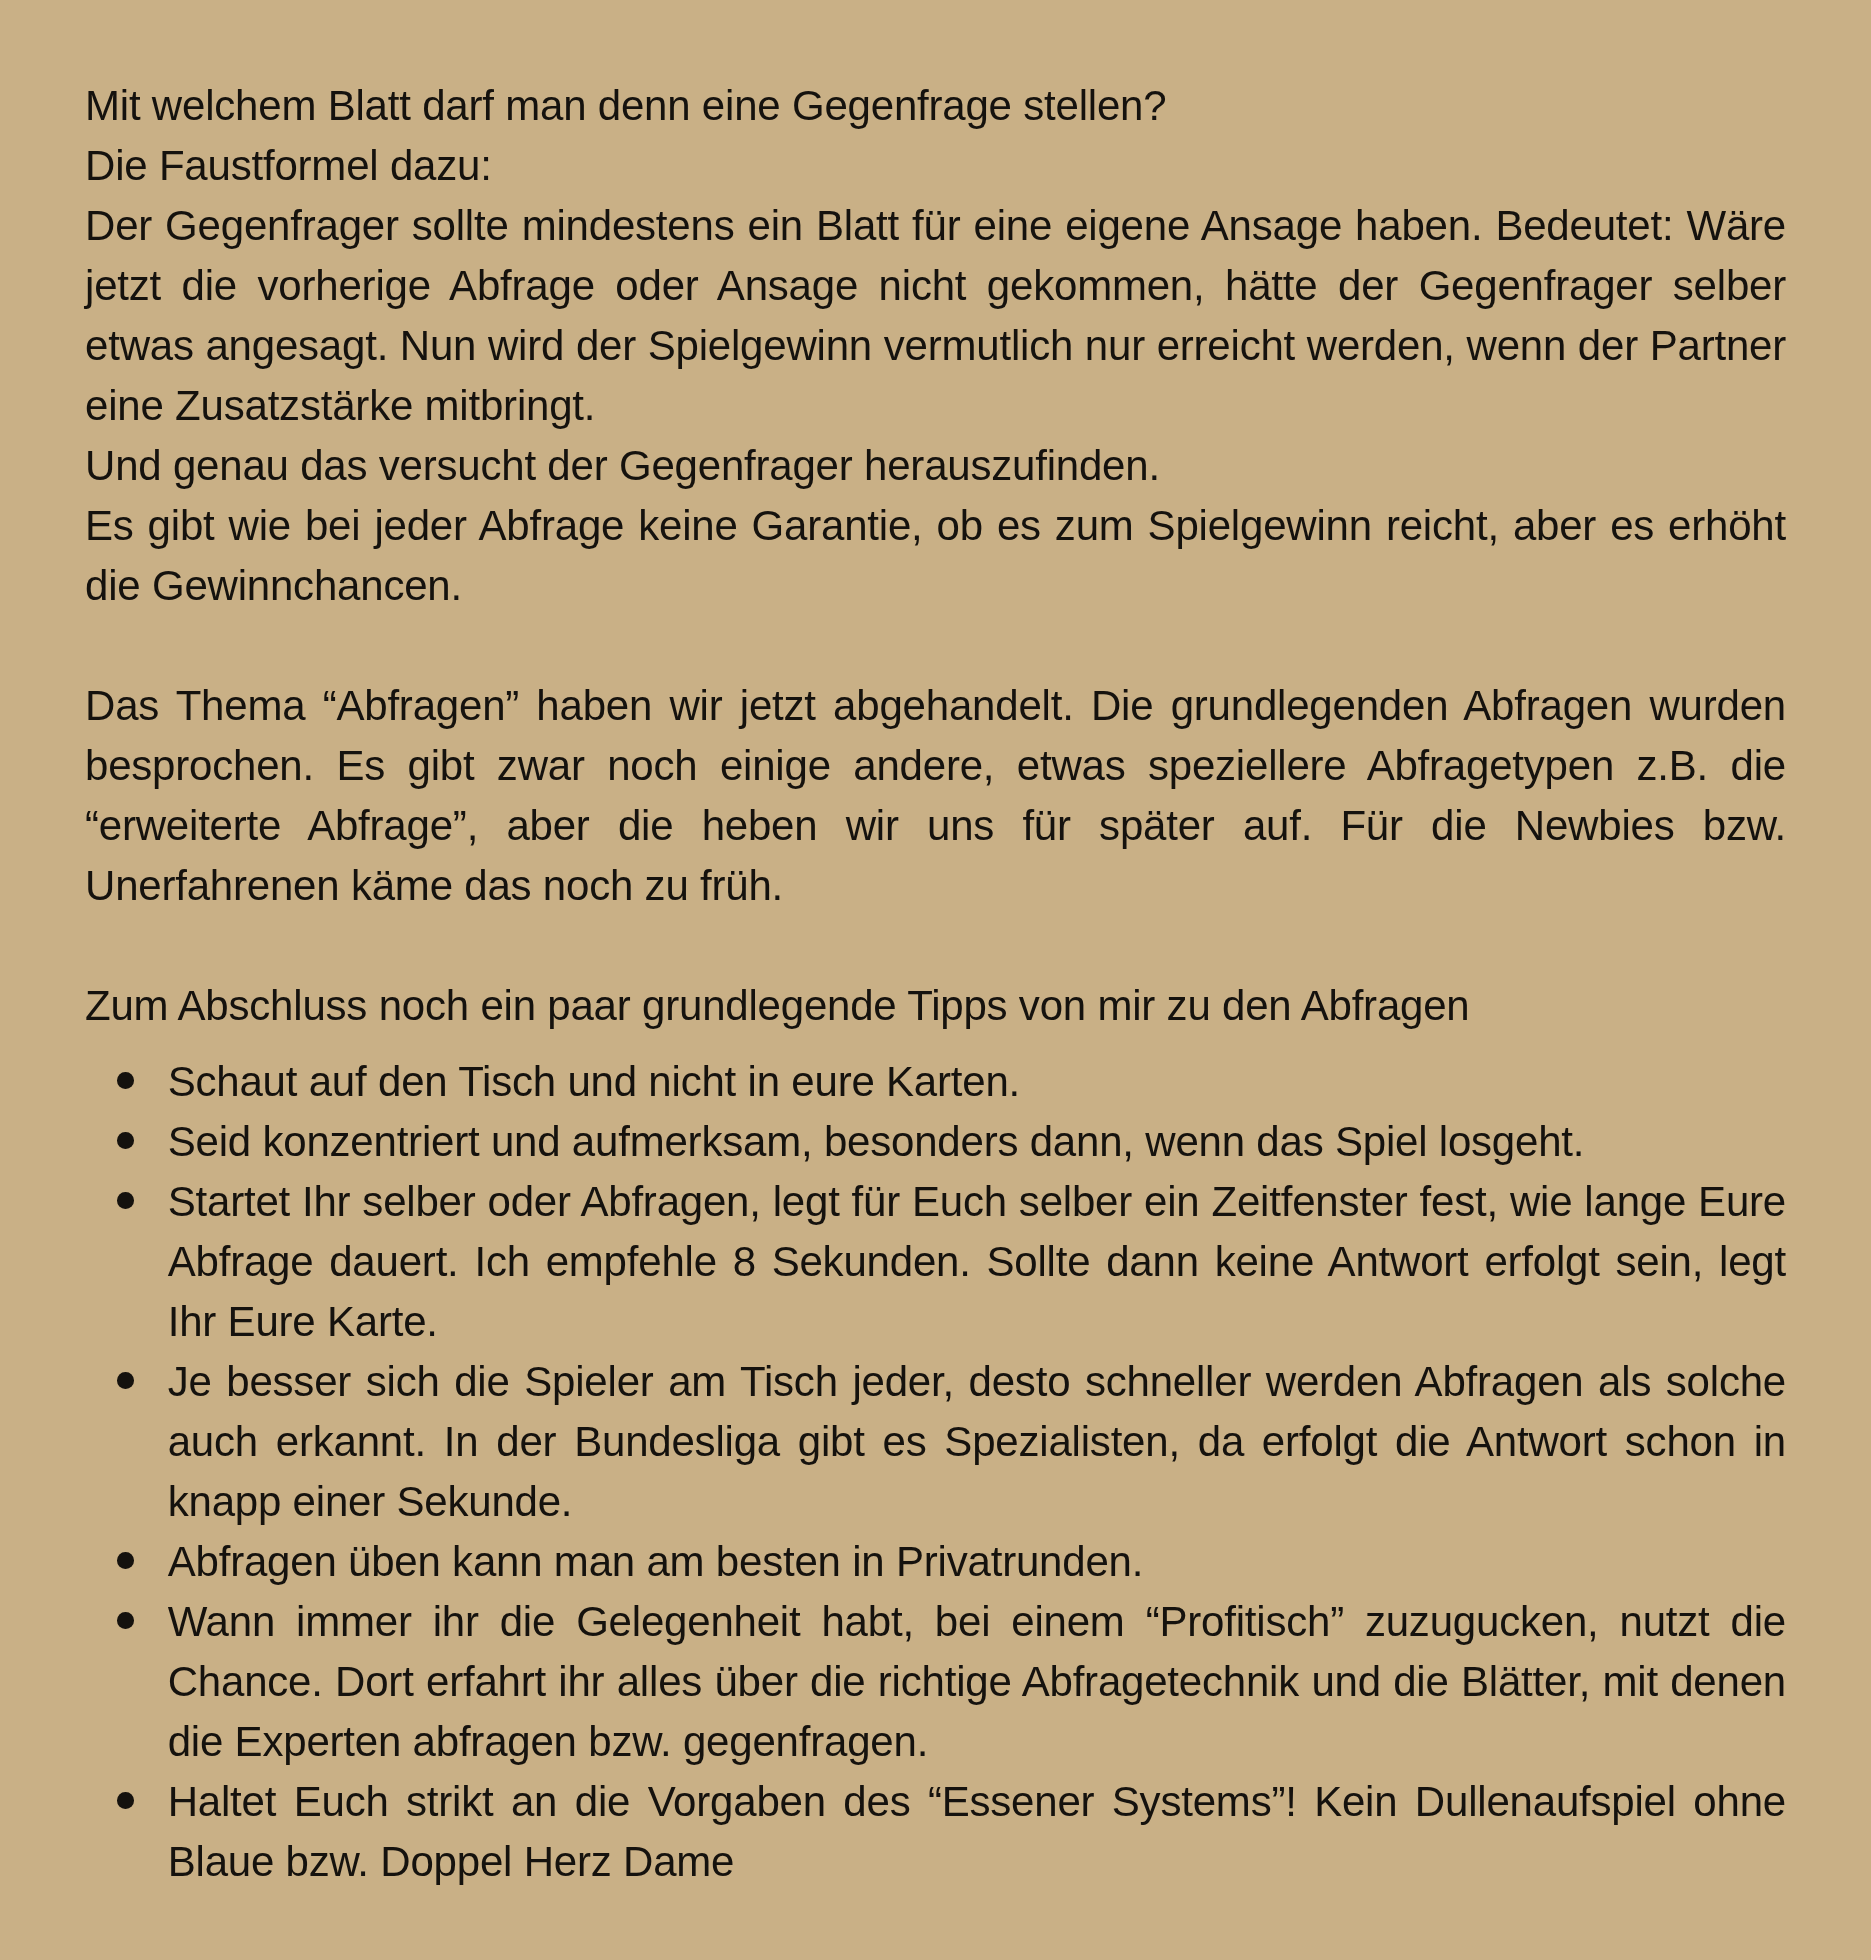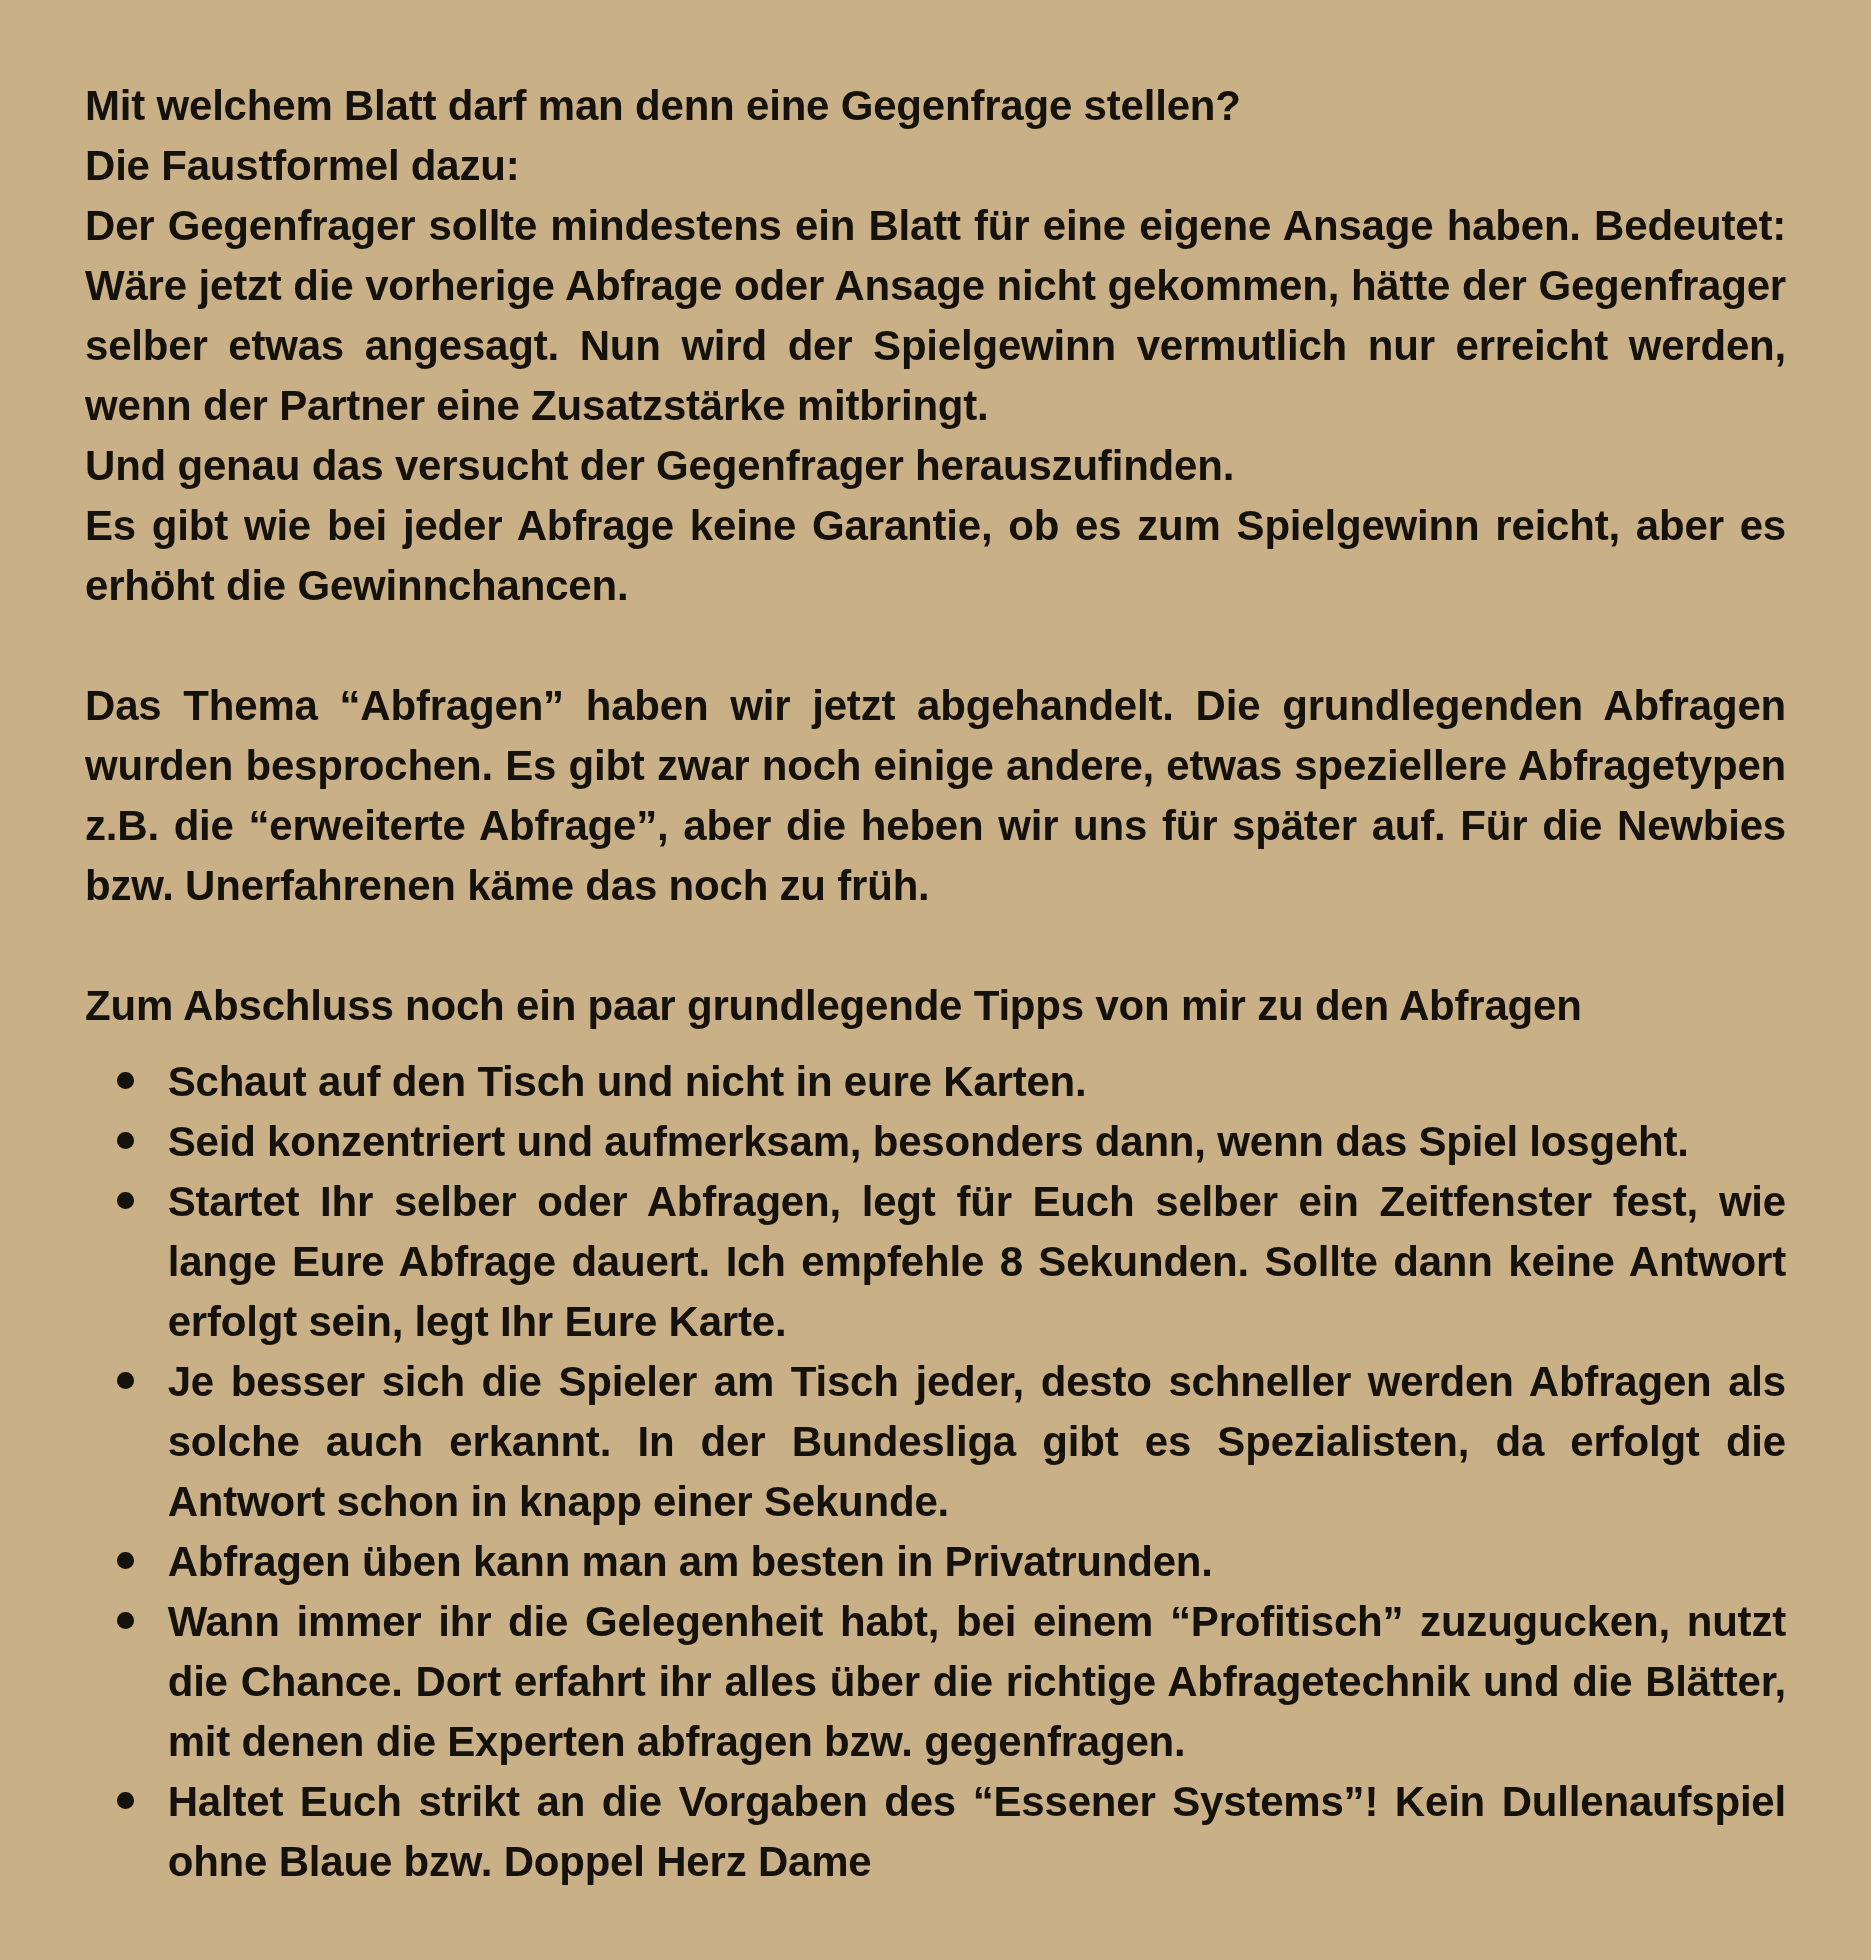--- a/index.html
+++ b/index.html
@@ -28,22 +28,22 @@
   .bullet-row { display: flex; align-items: flex-start; }
   .dot {
     flex: 0 0 16.7px;
     width: 16.7px;
     height: 16.7px;
     border-radius: 50%;
     background: #15120e;
     margin: 20.6px 34px 0 32px;
   }
   .btext { flex: 1; text-align: justify; }
-  .b { font-weight: 700; margin-top: 48px; }
-  .r { font-weight: 700; }
+  .b { font-weight: 400; margin-top: 48px; }
+  .r { font-weight: 400; }
 </style>
 </head>
 <body>
 
 <main id="doc" class="doc" style="background: rgb(201, 176, 134); color: rgb(21, 18, 14);">
     <p class="para"><span class="b">Mit welchem Blatt darf man denn eine Gegenfrage stellen?</span></p>
     <p class="para"><span class="r">Die Faustformel dazu:</span></p>
     <p class="para justify"><span class="b">Der Gegenfrager sollte mindestens ein Blatt für eine eigene Ansage haben</span><span class="r">. Bedeutet: Wäre jetzt die vorherige Abfrage oder Ansage nicht gekommen, hätte der Gegenfrager selber etwas angesagt. Nun wird der Spielgewinn vermutlich nur erreicht werden, wenn der Partner eine Zusatzstärke mitbringt.</span></p>
     <p class="para"><span class="r">Und genau das versucht der Gegenfrager herauszufinden.</span></p>
     <p class="para justify"><span class="r">Es gibt wie bei jeder Abfrage keine Garantie, ob es zum Spielgewinn reicht, aber es erhöht die Gewinnchancen.</span></p>

